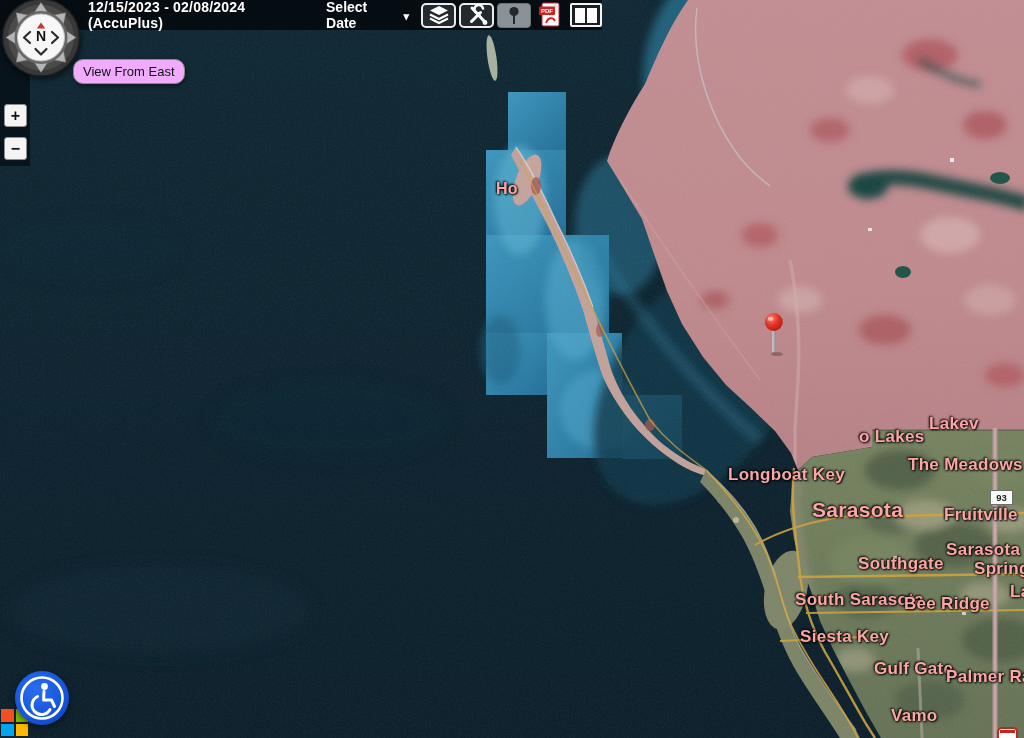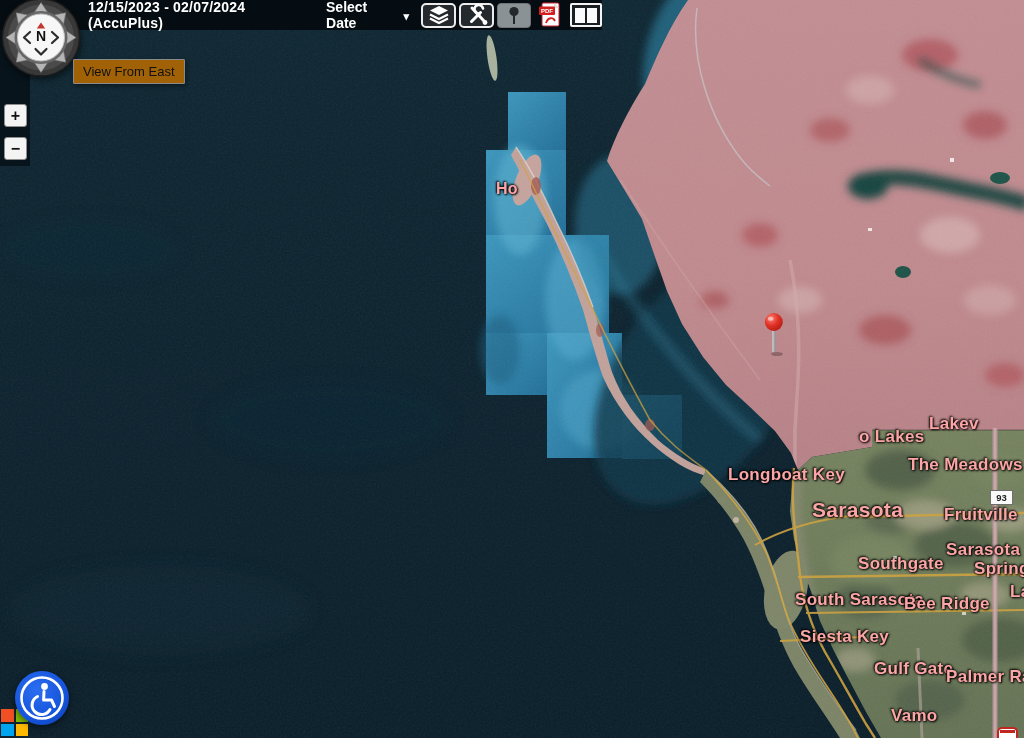--- a/index.html
+++ b/index.html
@@ -33,22 +33,22 @@
   .tbbtn{display:flex;align-items:center;justify-content:center;cursor:pointer;padding:0;}
   .btn-framed{width:35px;height:25px;background:#24292d;border:2px solid #ececec;border-radius:5px;}
   .btn-gray{width:34px;height:25px;background:#8b9296;border:1px solid #6f7579;border-radius:4px;}
   .btn-plain{width:33px;height:29px;background:transparent;border:none;}
   .btn-split{width:32px;height:24px;background:#191f23;border:2px solid #f4f4f4;border-radius:2px;
              display:flex;gap:2px;align-items:center;justify-content:center;}
   .pane{width:10px;height:15px;background:#fbfbfb;}
 
   
   .compass{position:absolute;left:0;top:-2px;z-index:50;filter:drop-shadow(1px 3px 3px rgba(0,0,0,.55));cursor:pointer;}
-  .tooltip{position:absolute;left:73px;top:59px;z-index:55;background:#a16207;border:1px solid #8a8a8a;
-           border-radius:1px;padding:4px 9px;font:400 13px "Liberation Sans",sans-serif;color:#111;
+  .tooltip{position:absolute;left:73px;top:59px;z-index:55;background:#f0abfc;border:1px solid #8a8a8a;
+           border-radius:10px;padding:4px 9px;font:400 13px "Liberation Sans",sans-serif;color:#111;
            box-shadow:1px 2px 4px rgba(0,0,0,.45);}
 
   
   .leftpanel{position:absolute;left:0;top:28px;width:30px;height:138px;background:rgba(8,18,25,.92);z-index:35;}
   .zoombtn{position:absolute;left:4px;width:23px;height:23px;background:#f4f4f4;border:1px solid #8e8e8e;
            border-radius:3px;z-index:36;font:700 16px "Liberation Sans",sans-serif;color:#111;
            display:flex;align-items:center;justify-content:center;cursor:pointer;padding:0;}
   .zin{top:104px;} .zout{top:137px;}
 
   
@@ -254,21 +254,21 @@
   <div class="shield-partial" style="left:997px;top:727px"></div>
 
   <svg class="pin" width="32" height="46" viewBox="0 0 32 46">
     <ellipse cx="19" cy="43" rx="6" ry="2" fill="#000" opacity=".25"></ellipse>
     <rect x="14.4" y="15" width="2.9" height="26" fill="url(#stemG)"></rect>
     <circle cx="15.8" cy="11" r="9" fill="url(#pinHead)"></circle>
     <ellipse cx="12.6" cy="7.8" rx="2.8" ry="2" fill="#fff" opacity=".5"></ellipse>
   </svg>
 
   <div class="topbar">
-    <span class="tb-date">12/15/2023 - 02/07/2024 (AccuPlus)</span>
+    <span class="tb-date">12/15/2023 - 02/08/2024 (AccuPlus)</span>
     <span class="tb-select">
       <span>Select Date</span>
       <span class="tb-caret">▾</span>
     </span>
     <span class="tb-btns">
       <button class="tbbtn btn-framed">
         <svg width="22" height="22" viewBox="0 0 22 22">
           <polygon points="11,2 20,6.5 11,11 2,6.5" fill="#fff"></polygon>
           <path d="M2,10.5 L11,15 L20,10.5" stroke="#fff" stroke-width="2.2" fill="none"></path>
           <path d="M2,14.5 L11,19 L20,14.5" stroke="#fff" stroke-width="2.2" fill="none"></path>

